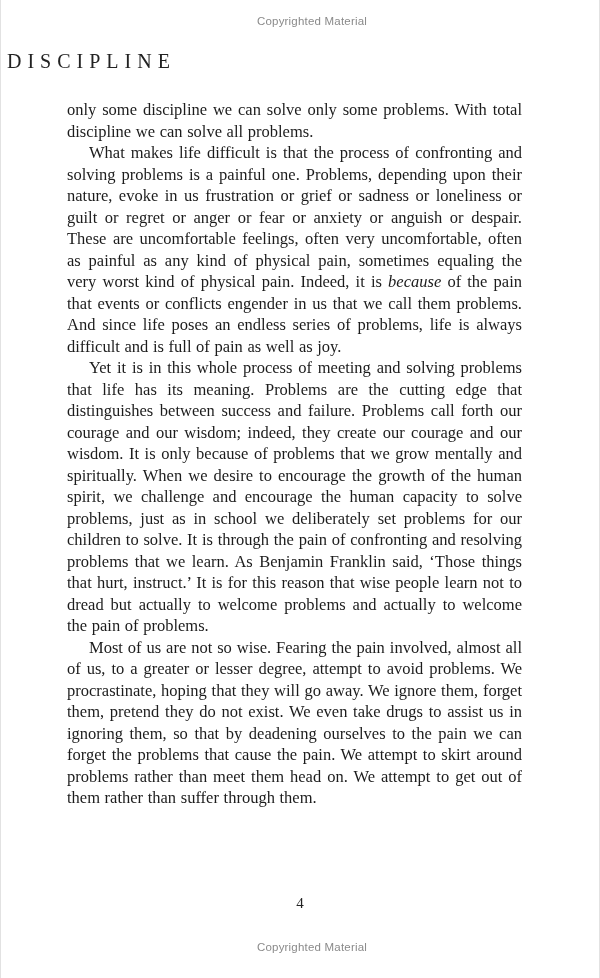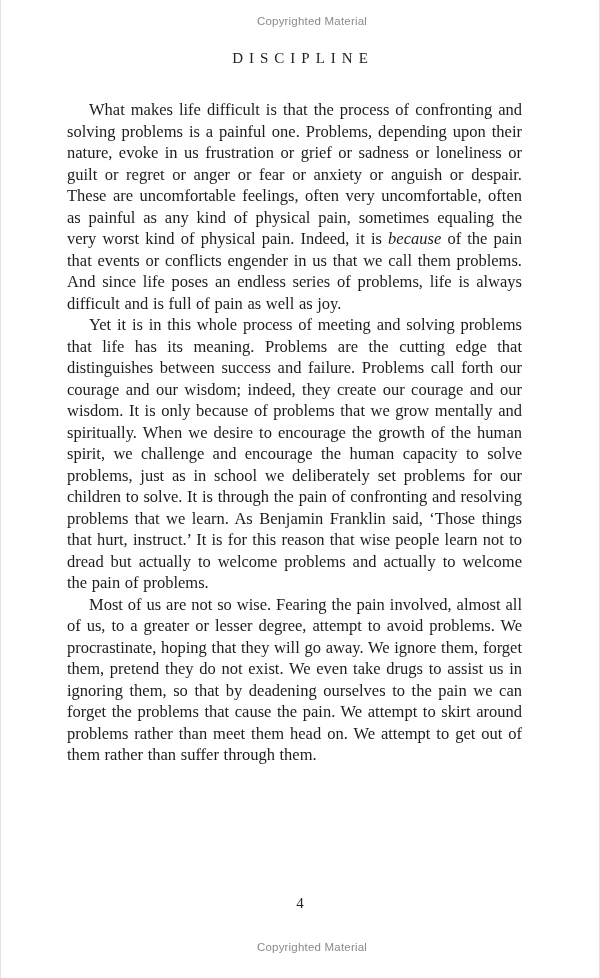--- a/index.html
+++ b/index.html
@@ -31,22 +31,22 @@
     letter-spacing: 0.2px;
     margin-left: 12px;
   }
   .copyright-notice.top { top: 15px; }
   .copyright-notice.bottom { top: 941px; }
   .chapter-header {
     position: absolute;
     top: 50px;
     left: 0;
     width: 100%;
-    text-align: center;
-    font-size: 15px;
+    text-align: left;
+    font-size: 20px;
     font-weight: 400;
     color: #222222;
     letter-spacing: 6px;
     text-indent: 6px; 
   }
   .body-text {
     position: absolute;
     top: 99px;
     left: 66px;
     width: 455px;
@@ -80,20 +80,21 @@
 </head>
 <body>
 
 <div class="page">
 
   <div class="copyright-notice top">Copyrighted Material</div>
 
   <div class="chapter-header">DISCIPLINE</div>
 
   <div class="body-text">
+      <p class=""><span>only some discipline we can solve only some problems. With total discipline we can solve all problems.</span></p>
       <p class="indent"><span>What makes life difficult is that the process of confronting and solving problems is a painful one. Problems, depending upon their nature, evoke in us frustration or grief or sadness or loneliness or guilt or regret or anger or fear or anxiety or anguish or despair. These are uncomfortable feelings, often very uncomfortable, often as painful as any kind of physical pain, sometimes equaling the very worst kind of physical pain. Indeed, it is </span><em>because</em><span> of the pain that events or conflicts engender in us that we call them problems. And since life poses an endless series of problems, life is always difficult and is full of pain as well as joy.</span></p>
       <p class="indent"><span>Yet it is in this whole process of meeting and solving problems that life has its meaning. Problems are the cutting edge that distinguishes between success and failure. Problems call forth our courage and our wisdom; indeed, they create our courage and our wisdom. It is only because of problems that we grow mentally and spiritually. When we desire to encourage the growth of the human spirit, we challenge and encourage the human capacity to solve problems, just as in school we deliberately set problems for our children to solve. It is through the pain of confronting and resolving problems that we learn. As Benjamin Franklin said, ‘Those things that hurt, instruct.’ It is for this reason that wise people learn not to dread but actually to welcome problems and actually to welcome the pain of problems.</span></p>
       <p class="indent"><span>Most of us are not so wise. Fearing the pain involved, almost all of us, to a greater or lesser degree, attempt to avoid problems. We procrastinate, hoping that they will go away. We ignore them, forget them, pretend they do not exist. We even take drugs to assist us in ignoring them, so that by deadening ourselves to the pain we can forget the problems that cause the pain. We attempt to skirt around problems rather than meet them head on. We attempt to get out of them rather than suffer through them.</span></p>
     </div>
 
   <div class="page-number">4</div>
 
   <div class="copyright-notice bottom">Copyrighted Material</div>
 
 </div>

